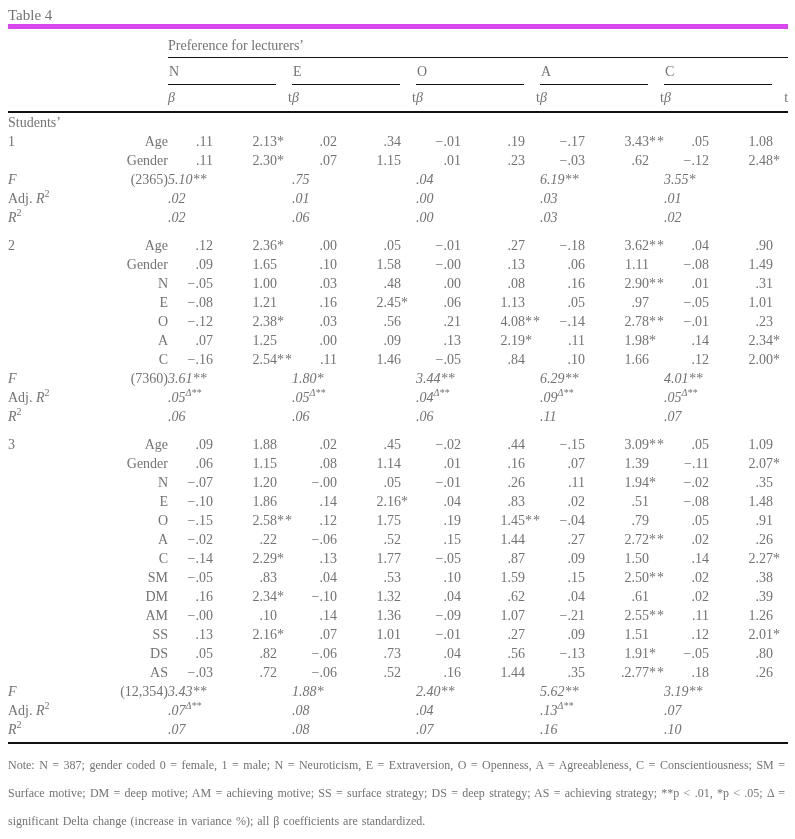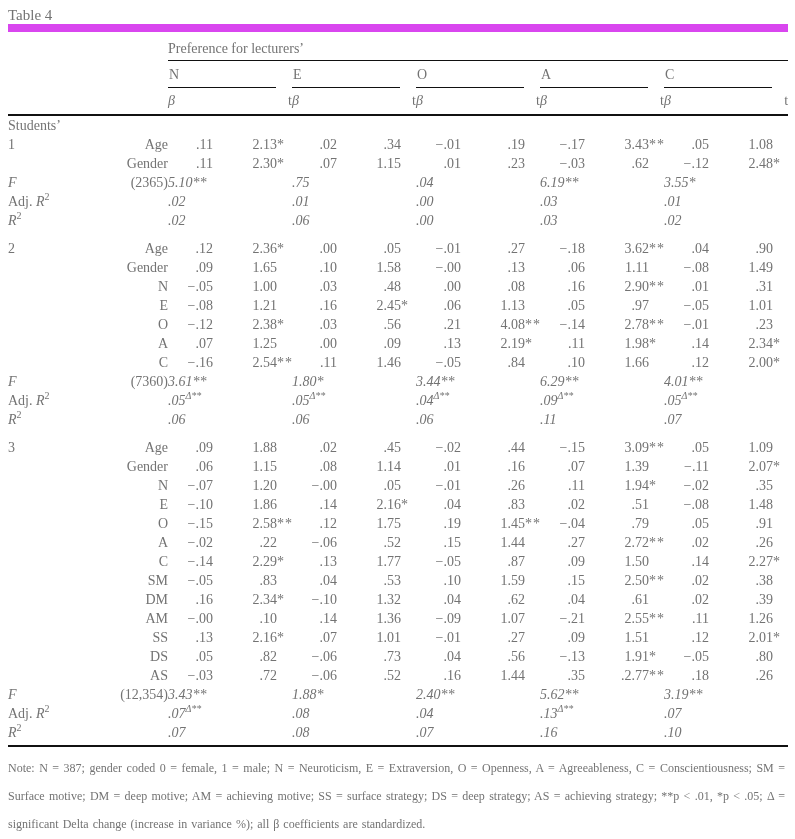--- a/index.html
+++ b/index.html
@@ -6,21 +6,21 @@
   .page{
     width:795px;height:839px;box-sizing:border-box;
     padding:6px 10px 0 8px;background:#fff;color:#737373;
     font-family:"Liberation Serif","DejaVu Serif",serif;
     overflow:hidden;
   }
   .title{font-size:15px;line-height:18px;margin:0;font-weight:normal;}
   .caption{font-size:15px;line-height:19px;margin:0 0 5px 0;}
   table.reg{
     border-collapse:collapse;table-layout:fixed;width:779px;
-    border-top:8px solid #d946ef;
+    border-top:5px solid #d946ef;
   }
   table.reg td{font-size:14px;line-height:19px;padding:0;vertical-align:bottom;overflow:visible;white-space:nowrap;}
   
   col.c-lab{width:84px;} col.c-pred{width:76px;}
   col.c-b{width:45px;} col.c-t{width:79px;}
   
   tr.spanner-row td.spanner-cell{border-bottom:1px solid #111;padding:7px 0 2px 0;}
   tr.group-row td{padding-top:4px;}
   .group-inner{border-bottom:1px solid #111;margin-right:16px;padding:0 0 3px 1px;}
   tr.subhead-row td{border-bottom:2px solid #111;padding:3px 0 4px 0;}

